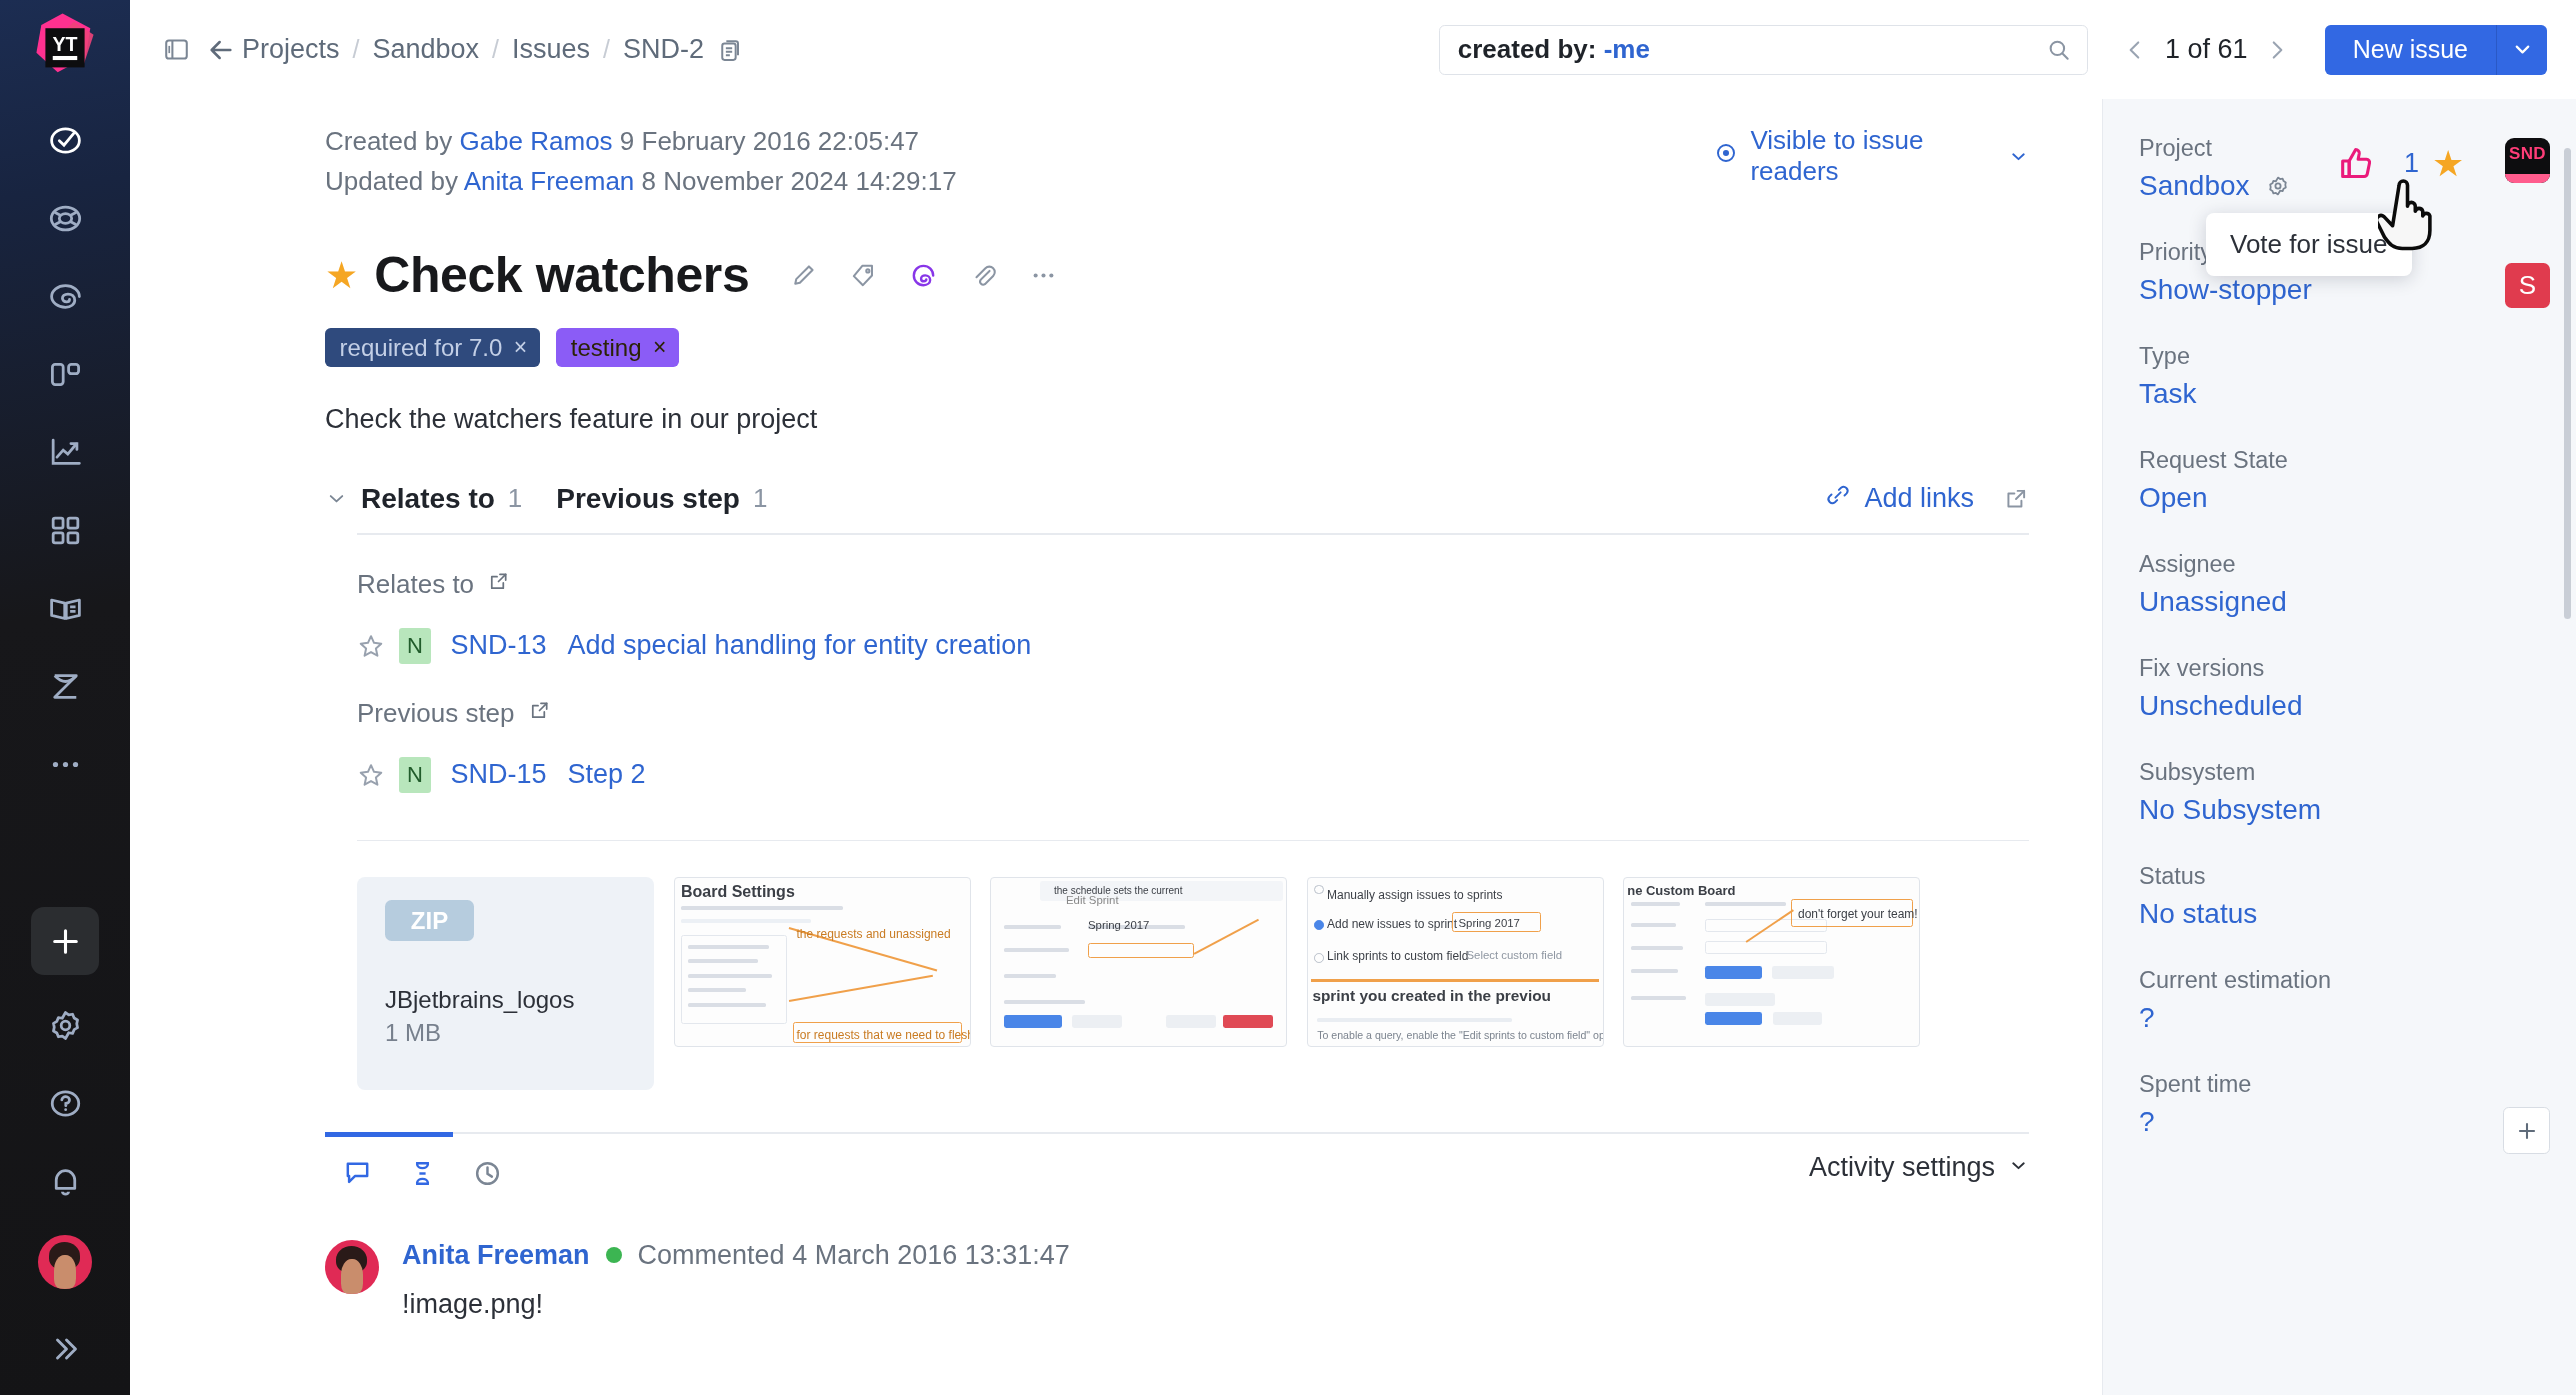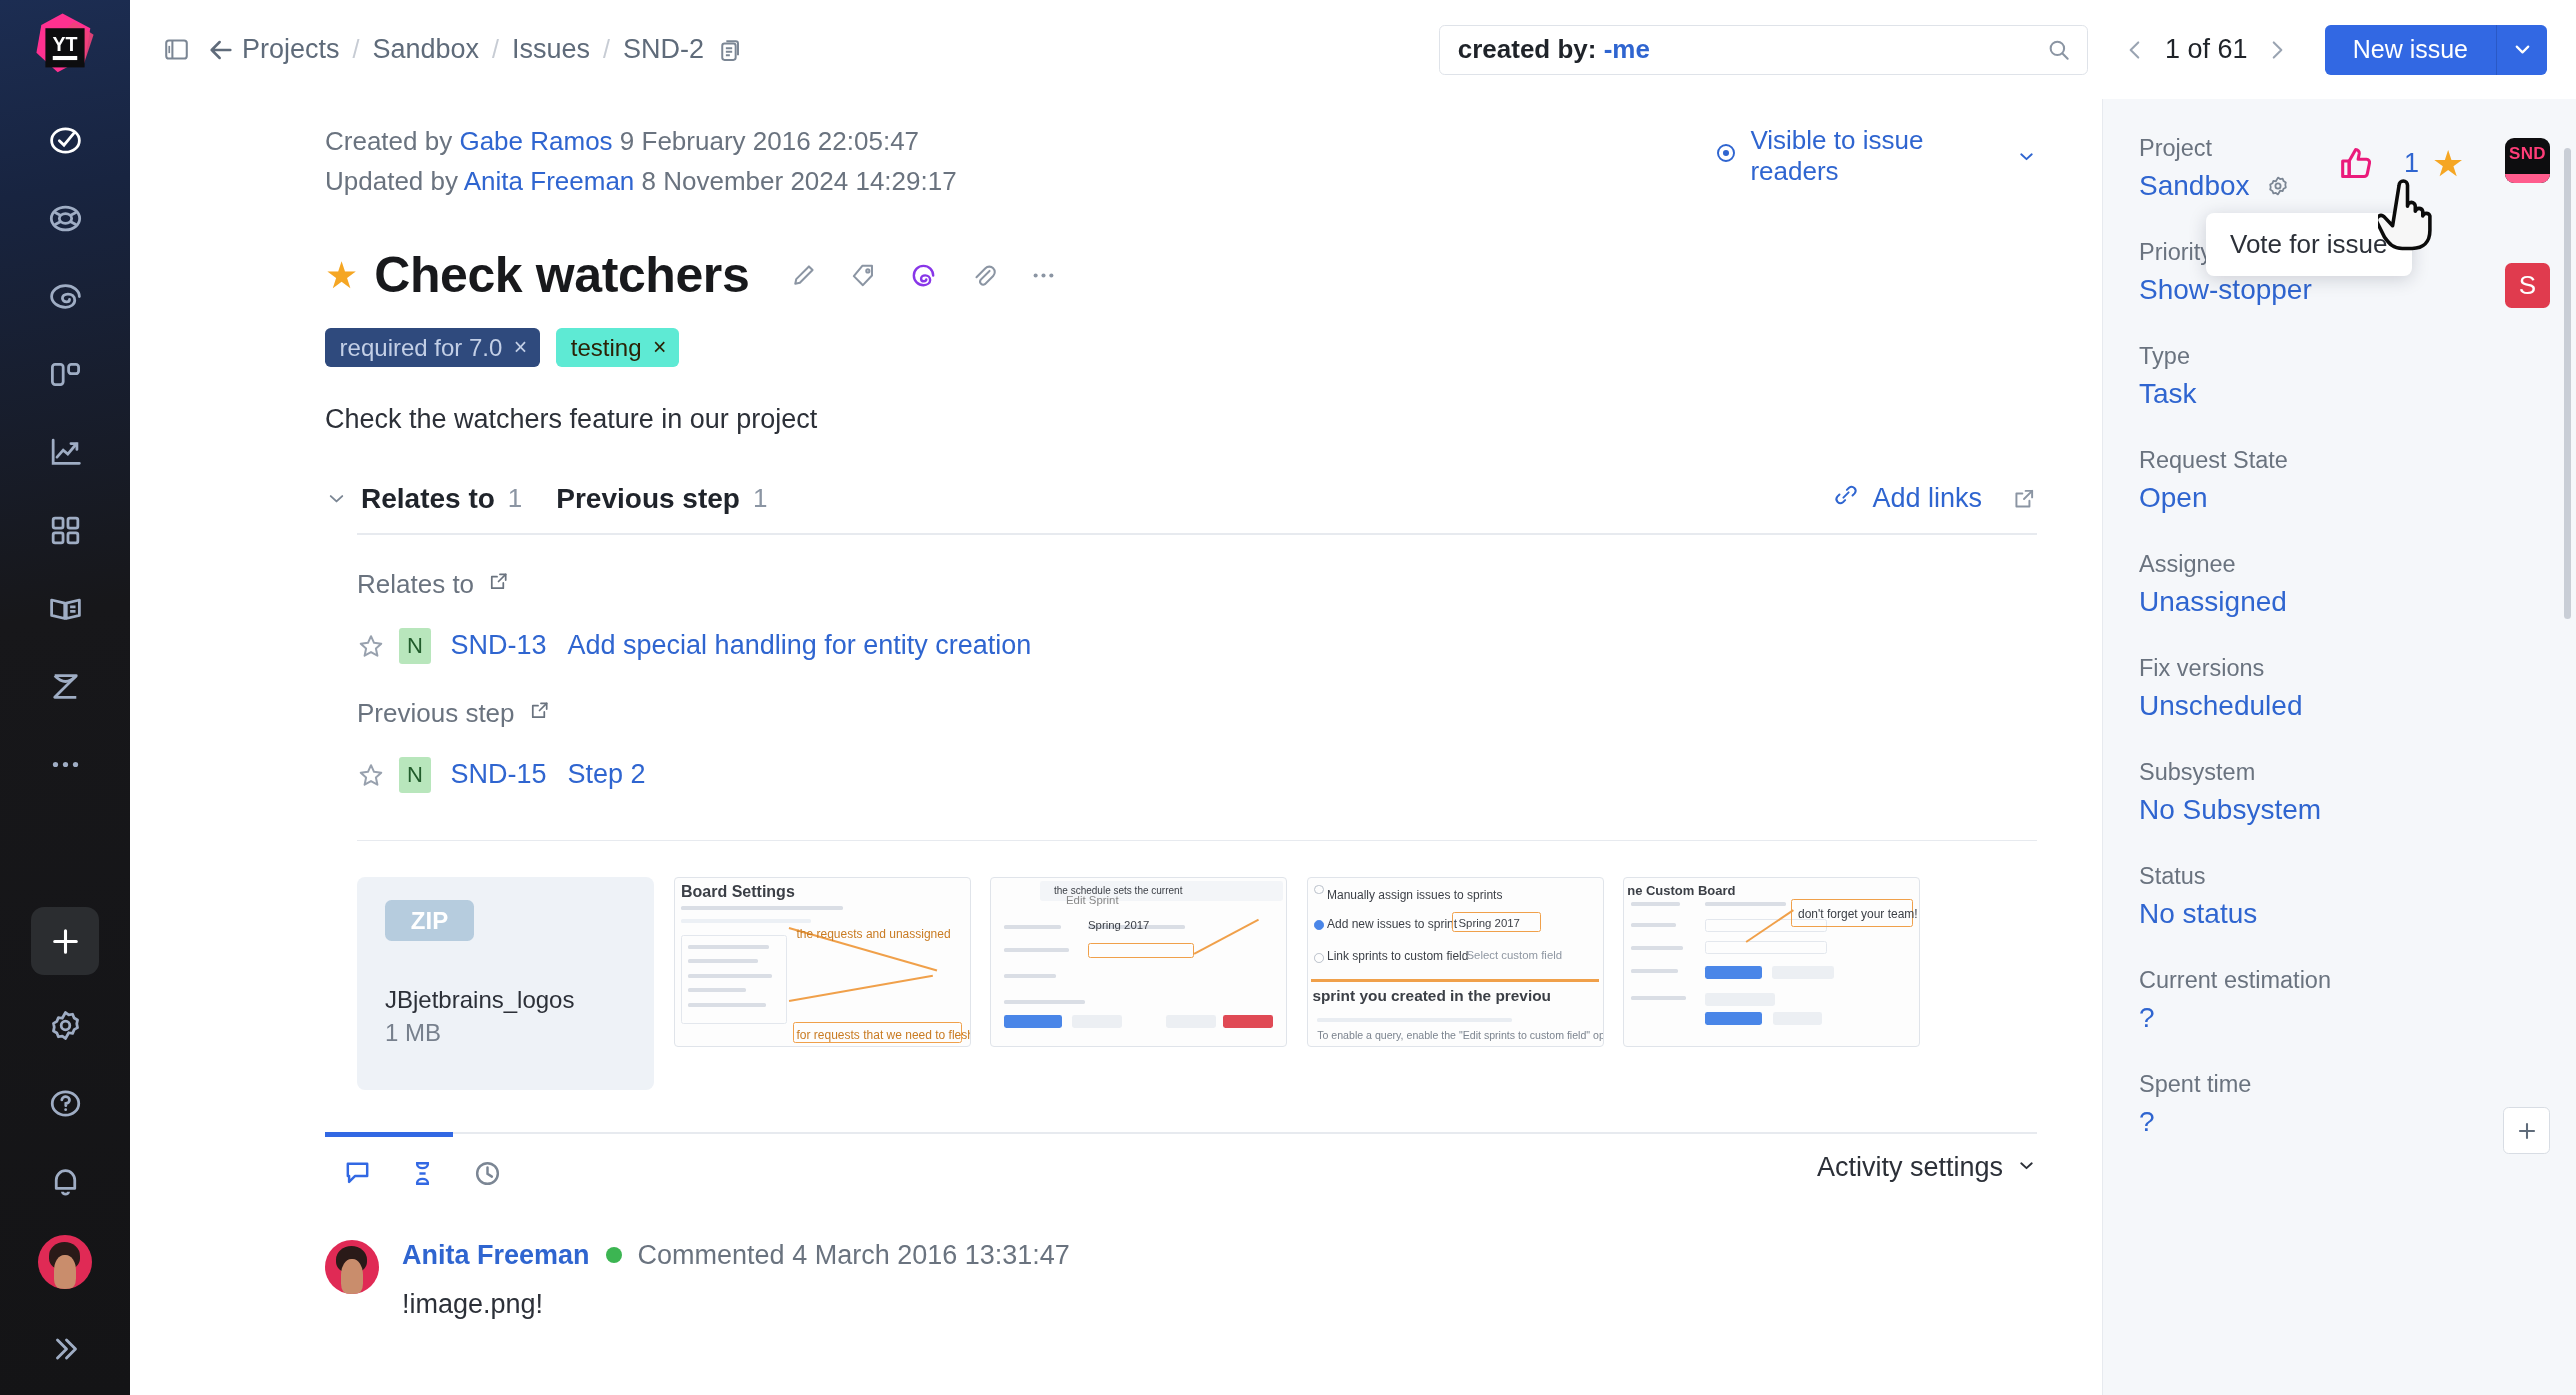--- a/index.html
+++ b/index.html
@@ -109,21 +109,21 @@
   .title-row { display: flex; align-items: center; gap: 0; margin-top: 45px; }
   .title-star { color: #f5a623; font-size: 37px; line-height: 1; margin-right: 16px; }
   .title-h1 { font-size: 50px; font-weight: bold; color: #18191c; letter-spacing: -0.4px; }
   .title-ic { width: 60px; height: 50px; display: flex; align-items: center; justify-content: center; color: #8b95a3; }
   .title-ic.first { margin-left: 24px; }
   .title-ic.purple { color: #8836e8; }
 
   .tags { display: flex; gap: 16px; margin-top: 24px; }
   .tag { height: 39px; border-radius: 5.7px; display: flex; align-items: center; padding: 0 13px 0 14.6px; font-size: 24px; gap: 11.4px; }
   .tag.blue { background: #2f4a7d; color: #c3cfe6; }
-  .tag.amber { background: #5eead4; color: #2b2206; }
+  .tag.amber { background: #8b5cf6; color: #2b2206; }
   .tag .x { font-size: 23px; }
 
   .desc { font-size: 27px; color: #2c3038; margin-top: 37px; }
 
   .sec { margin-top: 47px; }
   .sec-head { display: flex; align-items: center; gap: 0; }
   .sec-chev { width: 36px; color: #7b8694; display: flex; align-items: center; }
   .sec-title { font-size: 28px; font-weight: bold; color: #20242b; }
   .sec-count { font-size: 26px; color: #8b95a3; margin-left: 13px; }
   .sec-title.second { margin-left: 34px; }
@@ -192,21 +192,21 @@
   .c-body { flex: 1 1 auto; }
   .c-head { display: flex; align-items: center; gap: 0; font-size: 27px; }
   .c-name { color: #2f65d0; font-weight: bold; }
   .c-dot { width: 16px; height: 16px; border-radius: 50%; background: #3cb552; margin: 0 16px; }
   .c-when { color: #6a737f; }
   .c-text { font-size: 27px; color: #2c3038; margin-top: 18px; }
 
   
   .aside {
     width: 474px; flex: 0 0 474px; background: #f5f7fa; border-left: 1.6px solid #e7eaef;
-    padding: 36px 0 0 0; position: relative; overflow: hidden;
+    padding: 36px 0 0 0; position: relative; overflow: hidden; margin-left: 8px;
   }
   .fld { padding: 0 36px 0 36px; margin-bottom: 37px; position: relative; }
   .fld-label { font-size: 23.5px; color: #6a737f; }
   .fld-value { font-size: 28px; color: #2f65d0; margin-top: 8px; display: flex; align-items: center; gap: 16px; }
   .gear-ic { color: #7b8694; display: flex; }
   .proj-avatar {
     position: absolute; right: 26px; top: 3.2px; width: 45px; height: 45px; border-radius: 9px;
     background: #0d0d0f; overflow: hidden;
     display: flex; align-items: flex-start; justify-content: center;
   }

